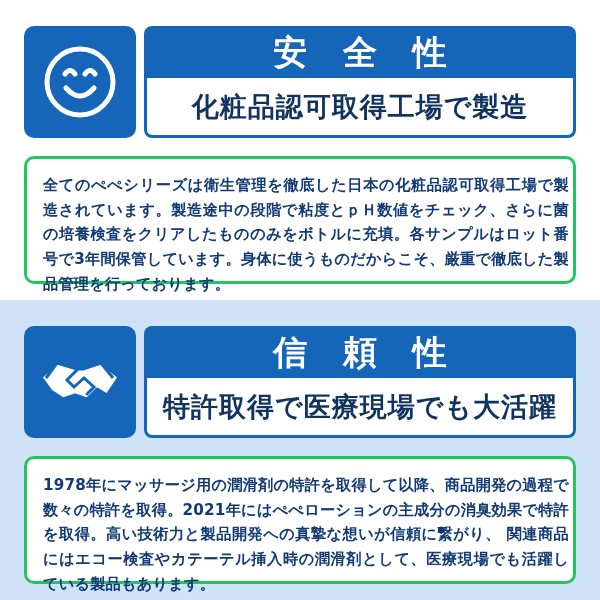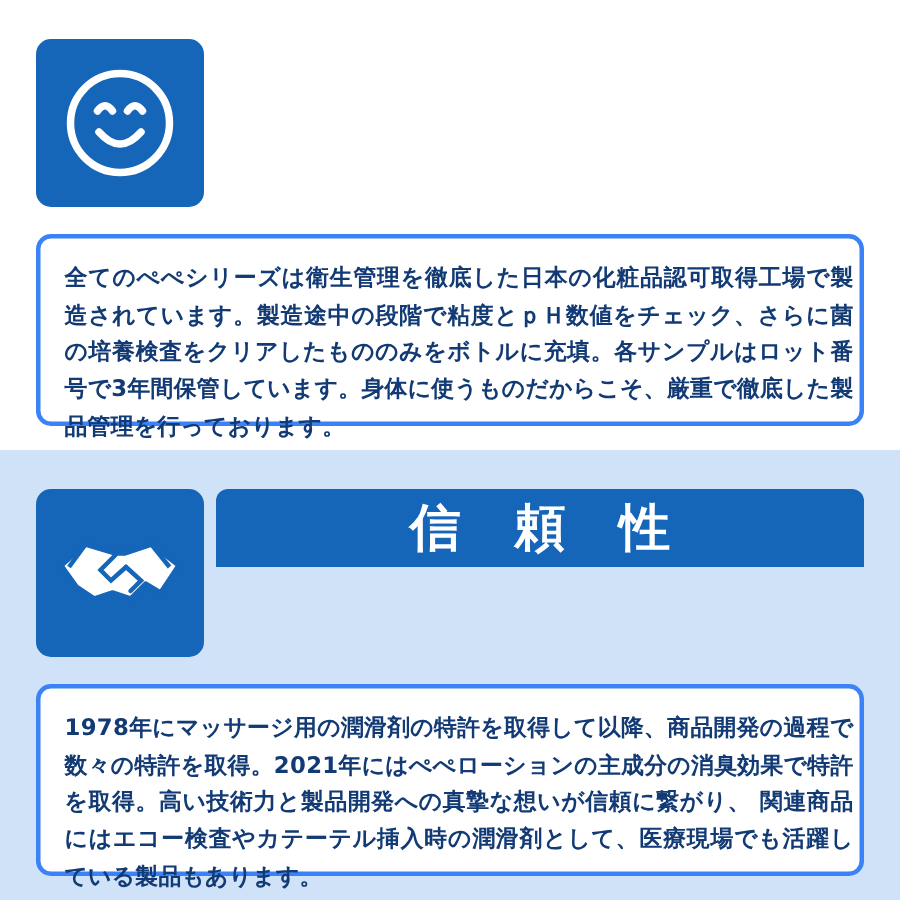--- a/index.html
+++ b/index.html
@@ -97,21 +97,21 @@
     font-weight: bold;
     font-size: 27px;
     letter-spacing: 1px;
     line-height: 1;
     white-space: nowrap;
   }
 
   
   .body-box {
     margin-top: 18px;
-    border: 3px solid #3b82f6;
+    border: 3px solid #22c55e;
     border-radius: 10px;
     background: #ffffff;
     box-sizing: border-box;
     padding: 14px 4px 14px 16px;
   }
   .body-box.top { height: 128px; }
   .body-box.bottom { height: 128px; margin-top: 18px; }
   .body-text {
     color: #123a74;
     font-size: 15.2px;
@@ -141,20 +141,28 @@
 
     <div class="header">
       <div class="header-icon">
         <svg width="78" height="78" viewBox="0 0 78 78" aria-hidden="true">
           <circle cx="39" cy="39" r="33" fill="none" stroke="#ffffff" stroke-width="5"></circle>
           <path d="M24 31 q5 -7 10 0" fill="none" stroke="#ffffff" stroke-width="5" stroke-linecap="round"></path>
           <path d="M44 31 q5 -7 10 0" fill="none" stroke="#ffffff" stroke-width="5" stroke-linecap="round"></path>
           <path d="M25 45 q14 16 28 0" fill="none" stroke="#ffffff" stroke-width="5" stroke-linecap="round"></path>
         </svg>
       </div>
+      <div class="header-texts">
+        <div class="header-title-band">
+          <span class="header-title">安 全 性</span>
+        </div>
+        <div class="header-sub-band">
+          <span class="header-sub">化粧品認可取得工場で製造</span>
+        </div>
+      </div>
     </div>
 
     <div class="body-box top">
       <p class="body-text">全てのぺぺシリーズは衛生管理を徹底した日本の化粧品認可取得工場で製造されています。製造途中の段階で粘度とｐＨ数値をチェック、さらに菌の培養検査をクリアしたもののみをボトルに充填。各サンプルはロット番号で3年間保管しています。身体に使うものだからこそ、厳重で徹底した製品管理を行っております。</p>
     </div>
   </div>
 
   <div class="divider"></div>
 
   <div class="section section-bottom">
@@ -165,20 +173,23 @@
           <path d="M4 30 L20 16 L40 22 L46 22 L64 16 L82 30 L70 48 L60 42 L50 52 L38 48 L26 52 L14 44 Z" fill="#ffffff" stroke="#1565b8" stroke-width="3" stroke-linejoin="round"></path>
           <path d="M40 23 L30 33 L37 40 L47 31" fill="none" stroke="#1565b8" stroke-width="3" stroke-linecap="round"></path>
           <path d="M47 31 L57 40 L50 47" fill="none" stroke="#1565b8" stroke-width="3" stroke-linecap="round"></path>
           <path d="M20 16 L9 31 M64 16 L76 31" fill="none" stroke="#1565b8" stroke-width="3"></path>
         </svg>
       </div>
       <div class="header-texts">
         <div class="header-title-band">
           <span class="header-title">信 頼 性</span>
         </div>
+        <div class="header-sub-band">
+          <span class="header-sub">特許取得で医療現場でも大活躍</span>
+        </div>
       </div>
     </div>
 
     <div class="body-box bottom">
       <p class="body-text">1978年にマッサージ用の潤滑剤の特許を取得して以降、商品開発の過程で数々の特許を取得。2021年にはぺぺローションの主成分の消臭効果で特許を取得。高い技術力と製品開発への真摯な想いが信頼に繋がり、 関連商品にはエコー検査やカテーテル挿入時の潤滑剤として、医療現場でも活躍している製品もあります。</p>
     </div>
   </div>
 
 </div>
 

